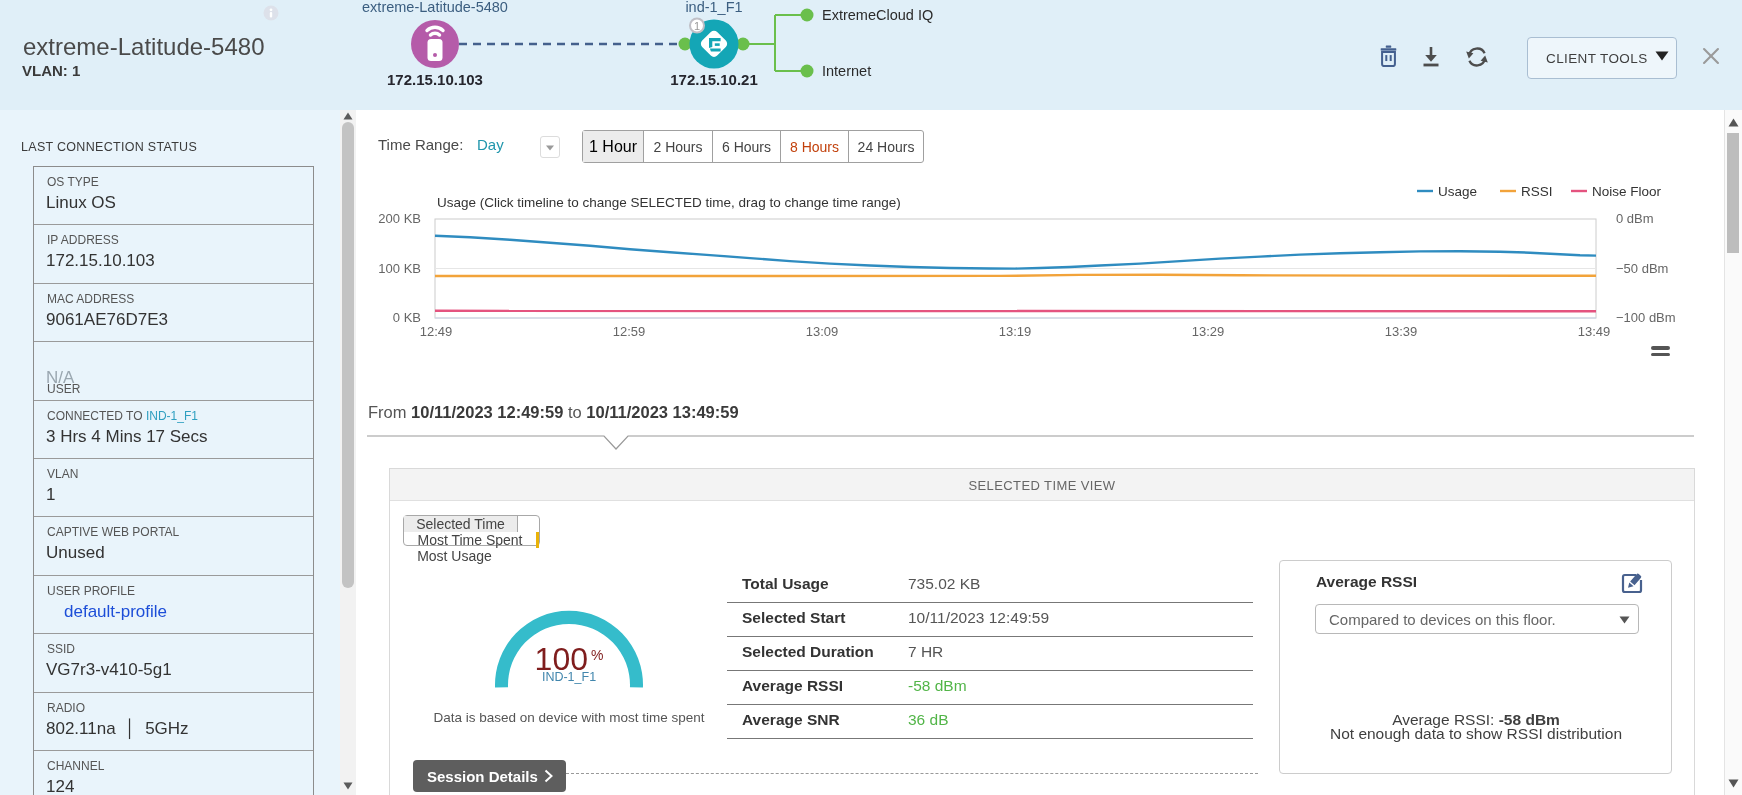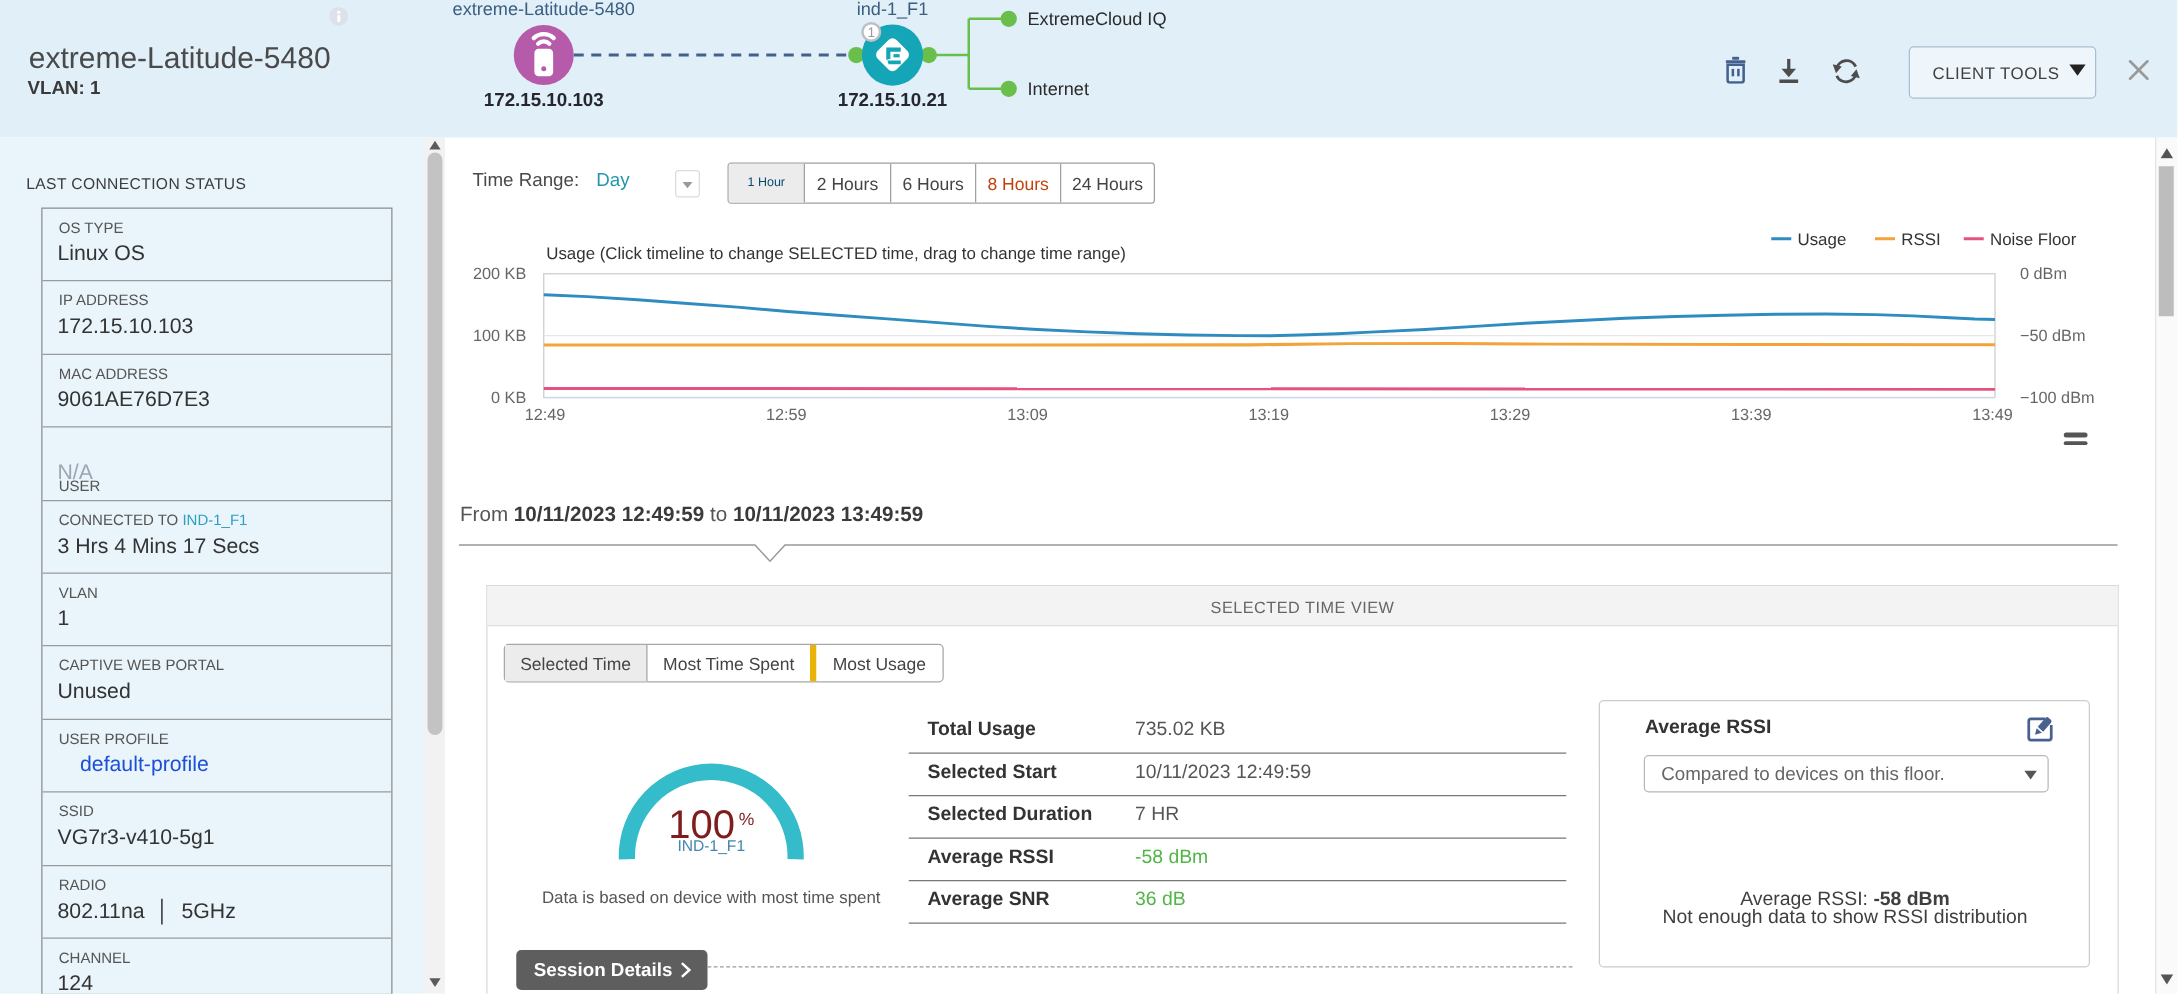--- a/index.html
+++ b/index.html
@@ -110,21 +110,21 @@
   </svg>
 
 <div class="abs" id="timerange" style="left:378px;top:136px;font-size:15px;color:#4a4a4a;">Time Range:</div>
 <div class="abs" style="left:477px;top:136px;font-size:15px;color:#2196ac;">Day</div>
 <div class="abs" style="left:540px;top:136px;width:20px;height:22px;border:1px solid #dcdcdc;border-radius:3px;background:#fff;"></div>
 <svg class="abs" style="left:545px;top:144px;" width="10" height="8" viewBox="0 0 10 8">
     <path d="M 1 1.5 L 9 1.5 L 5 6.5 Z" fill="#9a9a9a"></path>
   </svg>
 
 <div class="abs" style="left:582px;top:130px;height:33px;display:flex;border:1px solid #a0a0a0;border-radius:3px;background:#fff;">
-  <div style="width:61px;background:#ececec;border-right:1px solid #a0a0a0;display:flex;align-items:center;justify-content:center;font-size:10px;color:#0c4a6e;">1 Hour</div>
+  <div style="width:61px;background:#ececec;border-right:1px solid #a0a0a0;display:flex;align-items:center;justify-content:center;font-size:16px;color:#000000;">1 Hour</div>
   <div style="width:69px;border-right:1px solid #a0a0a0;display:flex;align-items:center;justify-content:center;font-size:14px;color:#444;">2 Hours</div>
   <div style="width:68px;border-right:1px solid #a0a0a0;display:flex;align-items:center;justify-content:center;font-size:14px;color:#444;">6 Hours</div>
   <div style="width:68px;border-right:1px solid #a0a0a0;display:flex;align-items:center;justify-content:center;font-size:14px;color:#c2410c;">8 Hours</div>
   <div style="width:74px;display:flex;align-items:center;justify-content:center;font-size:14px;color:#444;">24 Hours</div>
 </div>
 
 <svg class="abs" style="left:360px;top:180px;" width="1340" height="185" viewBox="360 180 1340 185">
   <g font-family="Liberation Sans">
 
   <line x1="1417" y1="191" x2="1433" y2="191" stroke="#2f8cc0" stroke-width="2.4"></line>
@@ -172,23 +172,23 @@
 
 <div class="abs" style="left:368px;top:403px;font-size:16.5px;color:#555;">From <b style="color:#3a3a3a;">10/11/2023 12:49:59</b> to <b style="color:#3a3a3a;">10/11/2023 13:49:59</b></div>
 <svg class="abs" style="left:367px;top:434px;" width="1328" height="18" viewBox="0 0 1328 18">
   <path d="M 0 2 H 237 L 249 15 L 261 2 H 1327" fill="none" stroke="#999" stroke-width="1.2"></path>
 </svg>
 
 <div class="abs" id="panel" style="left:389px;top:468px;width:1306px;height:327px;border:1px solid #d9d9d9;border-bottom:none;background:#fff;"></div>
 <div class="abs" style="left:390px;top:469px;width:1304px;height:32px;background:#f3f3f3;border-bottom:1px solid #e0e0e0;"></div>
 <div class="abs" style="left:390px;top:478px;width:1304px;text-align:center;font-size:13px;color:#666;letter-spacing:0.4px;">SELECTED TIME VIEW</div>
 
-<div class="abs" style="left:403px;top:515px;height:31px;display:flex;border:1px solid #a8a8a8;border-radius:4px;background:#fff;">
+<div class="abs" style="left:403px;top:515px;height:31px;display:flex;border:1px solid #a8a8a8;border-radius:4px;background:#fff;flex-direction:column;">
   <div style="width:114px;background:#ececec;border-right:1px solid #a8a8a8;display:flex;align-items:center;justify-content:center;font-size:14px;color:#444;">Selected Time</div>
-  <div style="width:135px;border-right:5px solid #eab308;display:flex;align-items:center;justify-content:center;font-size:14px;color:#444;">Most Time Spent</div>
+  <div style="width:135px;border-right:3px solid #eab308;display:flex;align-items:center;justify-content:center;font-size:14px;color:#444;">Most Time Spent</div>
   <div style="width:101px;display:flex;align-items:center;justify-content:center;font-size:14px;color:#444;">Most Usage</div>
 </div>
 
 <svg class="abs" style="left:489px;top:605px;" width="160" height="90" viewBox="0 0 160 90">
   <path d="M 6.05 82.58 A 74 74 0 1 1 153.95 82.58 L 140.96 82.13 A 61 61 0 1 0 19.04 82.13 Z" fill="#35bccb"></path>
 </svg>
 <div class="abs" style="left:489px;top:641px;width:160px;text-align:center;font-size:32px;color:#7f1d1d;">100<span style="font-size:14px;vertical-align:10px;margin-left:3px;">%</span></div>
 <div class="abs" style="left:489px;top:670px;width:160px;text-align:center;font-size:12.5px;color:#4186ad;">IND-1_F1</div>
 <div class="abs" style="left:409px;top:710px;width:320px;text-align:center;font-size:13.5px;color:#555;">Data is based on device with most time spent</div>
 

